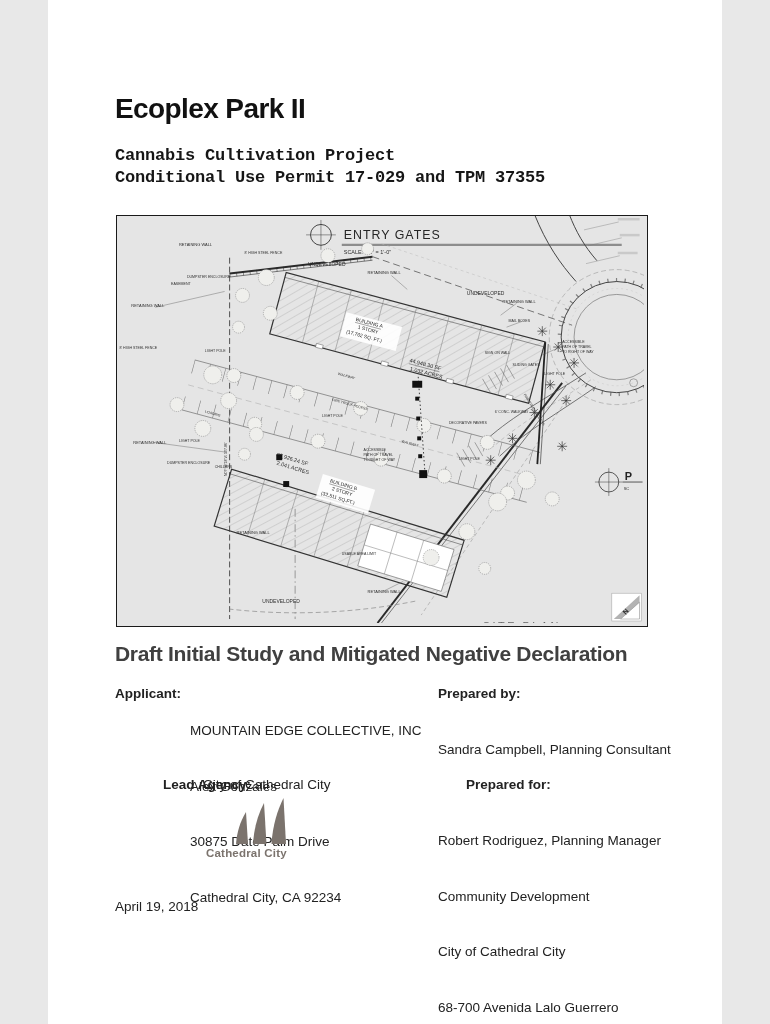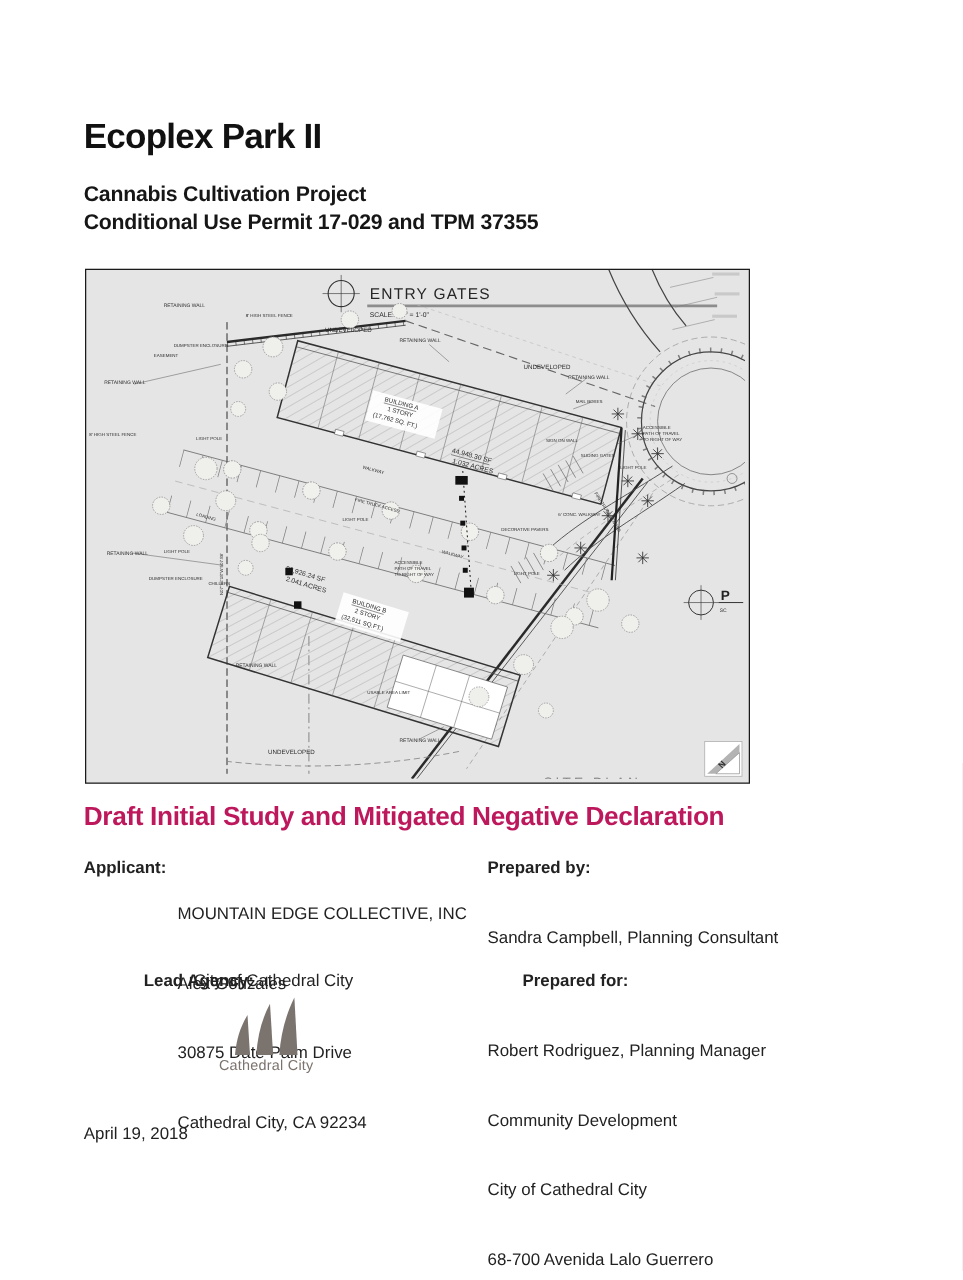--- a/index.html
+++ b/index.html
@@ -1,26 +1,26 @@
 <!DOCTYPE html>
 <html><head>
 <meta charset="utf-8">
 <style>
   html,body{margin:0;padding:0;background:#e8e8e8;}
-  .page{position:relative;width:770px;height:1024px;background:#ffffff;overflow:hidden;
+  .page{position:relative;width:674px;height:1024px;background:#ffffff;overflow:hidden;
         font-family:"Liberation Sans",sans-serif;color:#1c1c1c;margin:0 auto;}
   .abs{position:absolute;}
   .doc-title{left:67px;top:93px;font-size:28px;font-weight:bold;letter-spacing:-0.6px;color:#111;}
-  .doc-subtitle{left:67px;top:145px;font-size:17px;font-weight:bold;line-height:22px;letter-spacing:-0.2px;color:#161616;}
+  .doc-subtitle{left:67px;top:145px;font-size:17px;font-weight:bold;line-height:22px;letter-spacing:-0.2px;color:#161616;font-family:Liberation Mono, monospace;}
   .map-frame{left:68px;top:215px;width:530px;height:410px;border:1.5px solid #1a1a1a;background:#e5e5e5;}
   .map-frame svg{position:absolute;left:0;top:0;}
-  .section-heading{left:67px;top:642px;font-size:21px;font-weight:bold;letter-spacing:-0.3px;color:#be185d;}
+  .section-heading{left:67px;top:642px;font-size:21px;font-weight:bold;letter-spacing:-0.3px;color:#404040;}
   .lbl{font-size:13.5px;font-weight:bold;color:#222;}
   .val{font-size:13.5px;line-height:18.5px;white-space:pre-wrap;color:#222;}
-  .logo-caption{font-size:11.5px;font-weight:normal;color:#7b736d;letter-spacing:0.2px;text-align:center;width:110px;}
+  .logo-caption{font-size:11.5px;font-weight:bold;color:#7b736d;letter-spacing:0.2px;width:110px;}
   .date{font-size:13.5px;color:#222;}
   svg text{font-family:"Liberation Sans",sans-serif;fill:#2e2e2e;}
   .t36{font-size:3.6px;} .t4{font-size:4px;} .t5{font-size:5px;} .t55{font-size:5.5px;}
   .thdr{font-size:12.5px;letter-spacing:1px;fill:#262626;}
   .tcap{font-size:11px;letter-spacing:2.5px;fill:#666;}
   .tp{font-size:11px;font-weight:bold;fill:#222;}
 </style>
 </head>
 <body>
 

